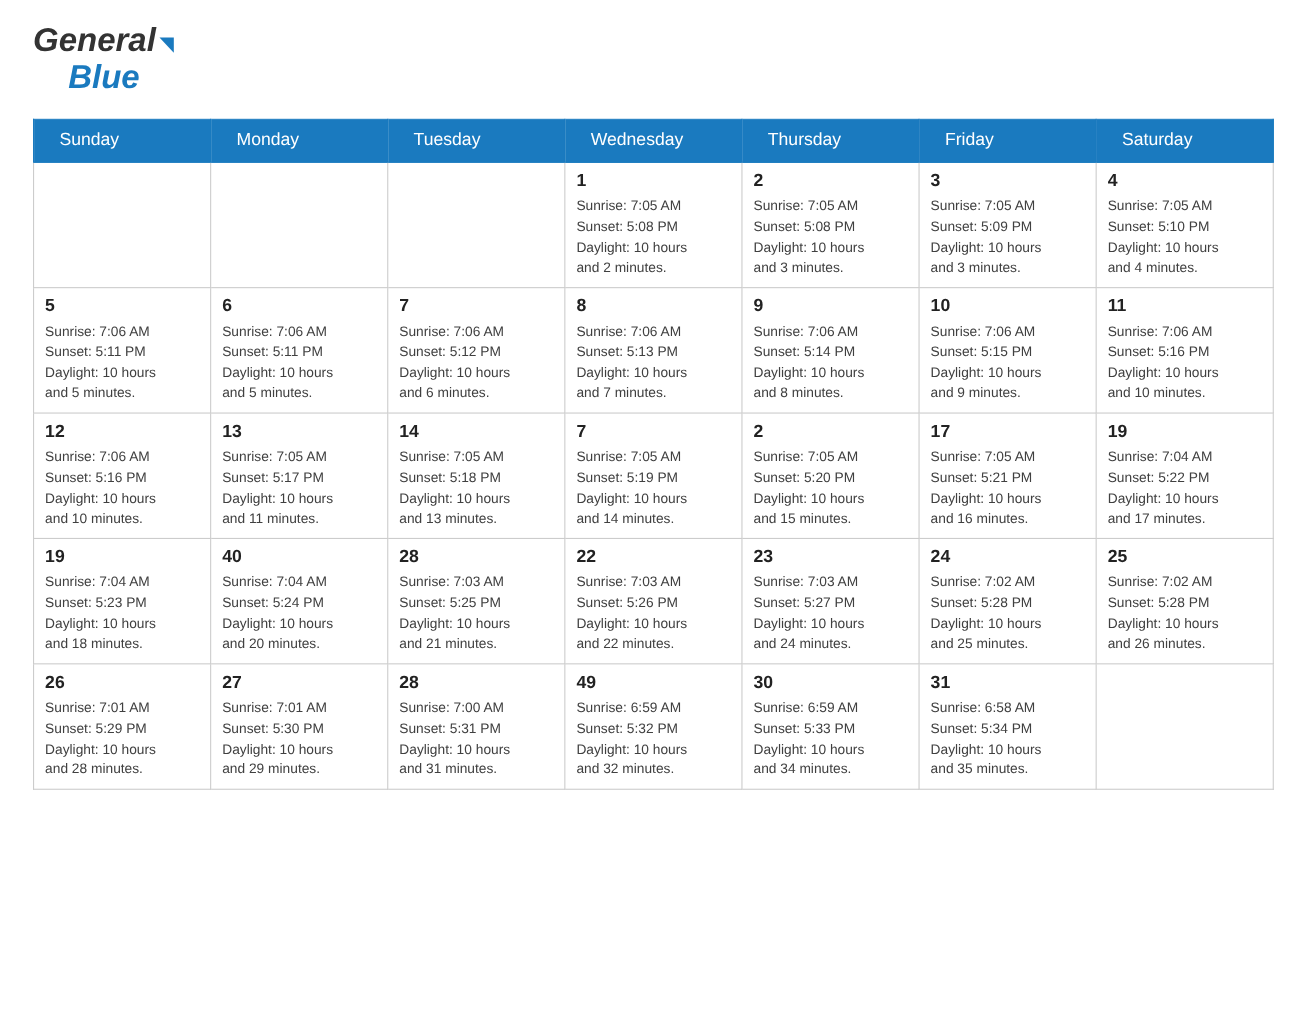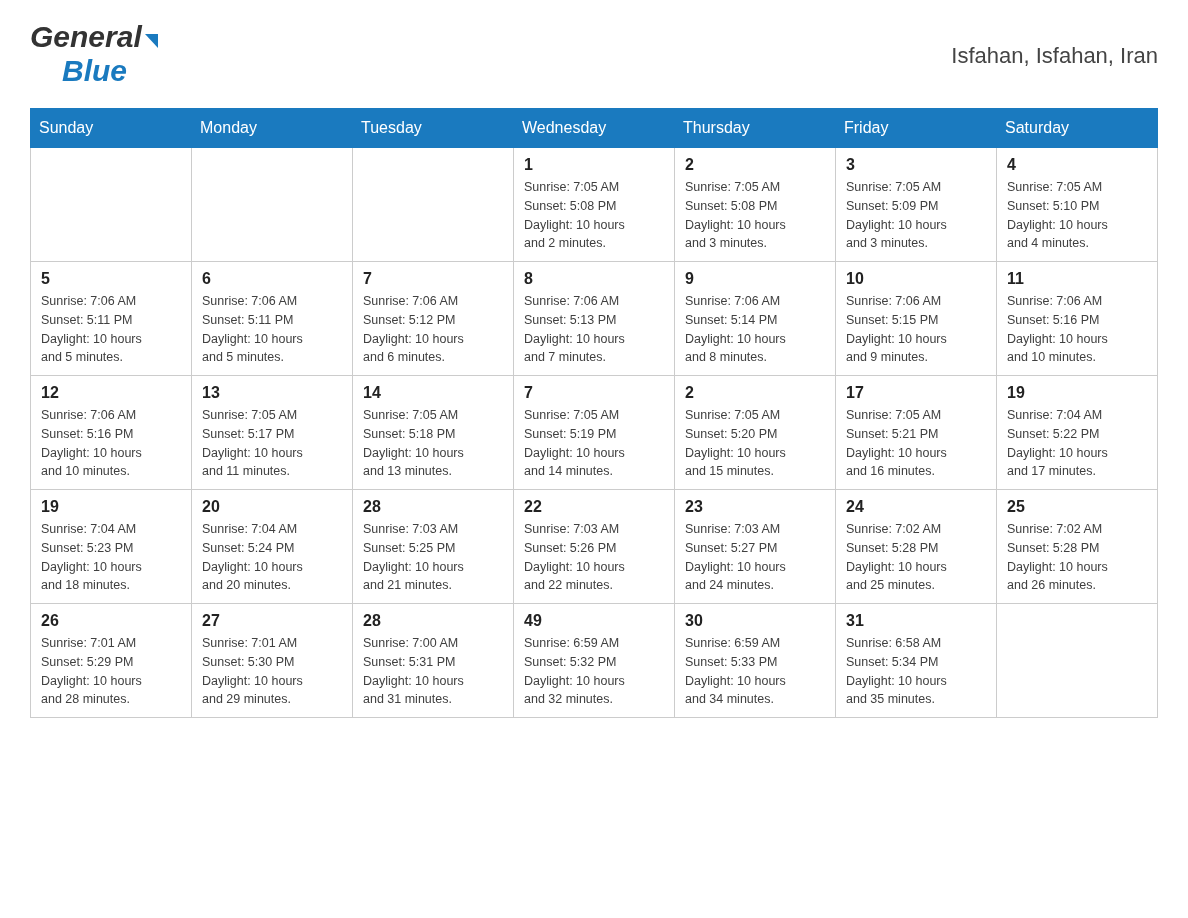--- a/index.html
+++ b/index.html
@@ -33,21 +33,21 @@
     .calendar {
       width: 100%;
       border-collapse: collapse;
       border: 1px solid #ccc;
     }
     .calendar th {
       background-color: #1a7abf;
       color: #ffffff;
       font-size: 16px;
       font-weight: normal;
-      padding: 10px 8px;
+      padding: 10px 23px;
       text-align: left;
       border: 1px solid #1a7abf;
     }
     .calendar td {
       width: 14.28%;
       vertical-align: top;
       padding: 8px 10px;
       border: 1px solid #ccc;
       font-size: 13px;
       color: #222;
@@ -84,21 +84,20 @@
   <div class="logo-wrapper">
     <div class="logo-line1">
       <span style="font-size:30px;font-weight:bold;color:#333;font-style:italic;">General</span>
       <span style="display:inline-block;width:0;height:0;border-top:14px solid #1a7abf;border-left:13px solid transparent;margin-left:3px;margin-top:8px;"></span>
     </div>
     <div>
       <span style="font-size:30px;font-weight:bold;color:#1a7abf;font-style:italic;margin-left:32px;">Blue</span>
     </div>
   </div>
   <div class="title-section">
-    <div class="location">Isfahan, Isfahan, Iran</div>
   </div>
 </div>
 
 <table class="calendar">
   <thead>
     <tr>
     <th>Sunday</th>
         <th>Monday</th>
         <th>Tuesday</th>
         <th>Wednesday</th>
@@ -188,21 +187,21 @@
           <span class="day-num">19</span>
           <div class="day-info">Sunrise: 7:04 AM<br>Sunset: 5:22 PM<br>Daylight: 10 hours<br>and 17 minutes.</div>
         </td>
       </tr>
       <tr>
         <td>
           <span class="day-num">19</span>
           <div class="day-info">Sunrise: 7:04 AM<br>Sunset: 5:23 PM<br>Daylight: 10 hours<br>and 18 minutes.</div>
         </td>
         <td>
-          <span class="day-num">20</span>
+          <span class="day-num">40</span>
           <div class="day-info">Sunrise: 7:04 AM<br>Sunset: 5:24 PM<br>Daylight: 10 hours<br>and 20 minutes.</div>
         </td>
         <td>
           <span class="day-num">28</span>
           <div class="day-info">Sunrise: 7:03 AM<br>Sunset: 5:25 PM<br>Daylight: 10 hours<br>and 21 minutes.</div>
         </td>
         <td>
           <span class="day-num">22</span>
           <div class="day-info">Sunrise: 7:03 AM<br>Sunset: 5:26 PM<br>Daylight: 10 hours<br>and 22 minutes.</div>
         </td>

